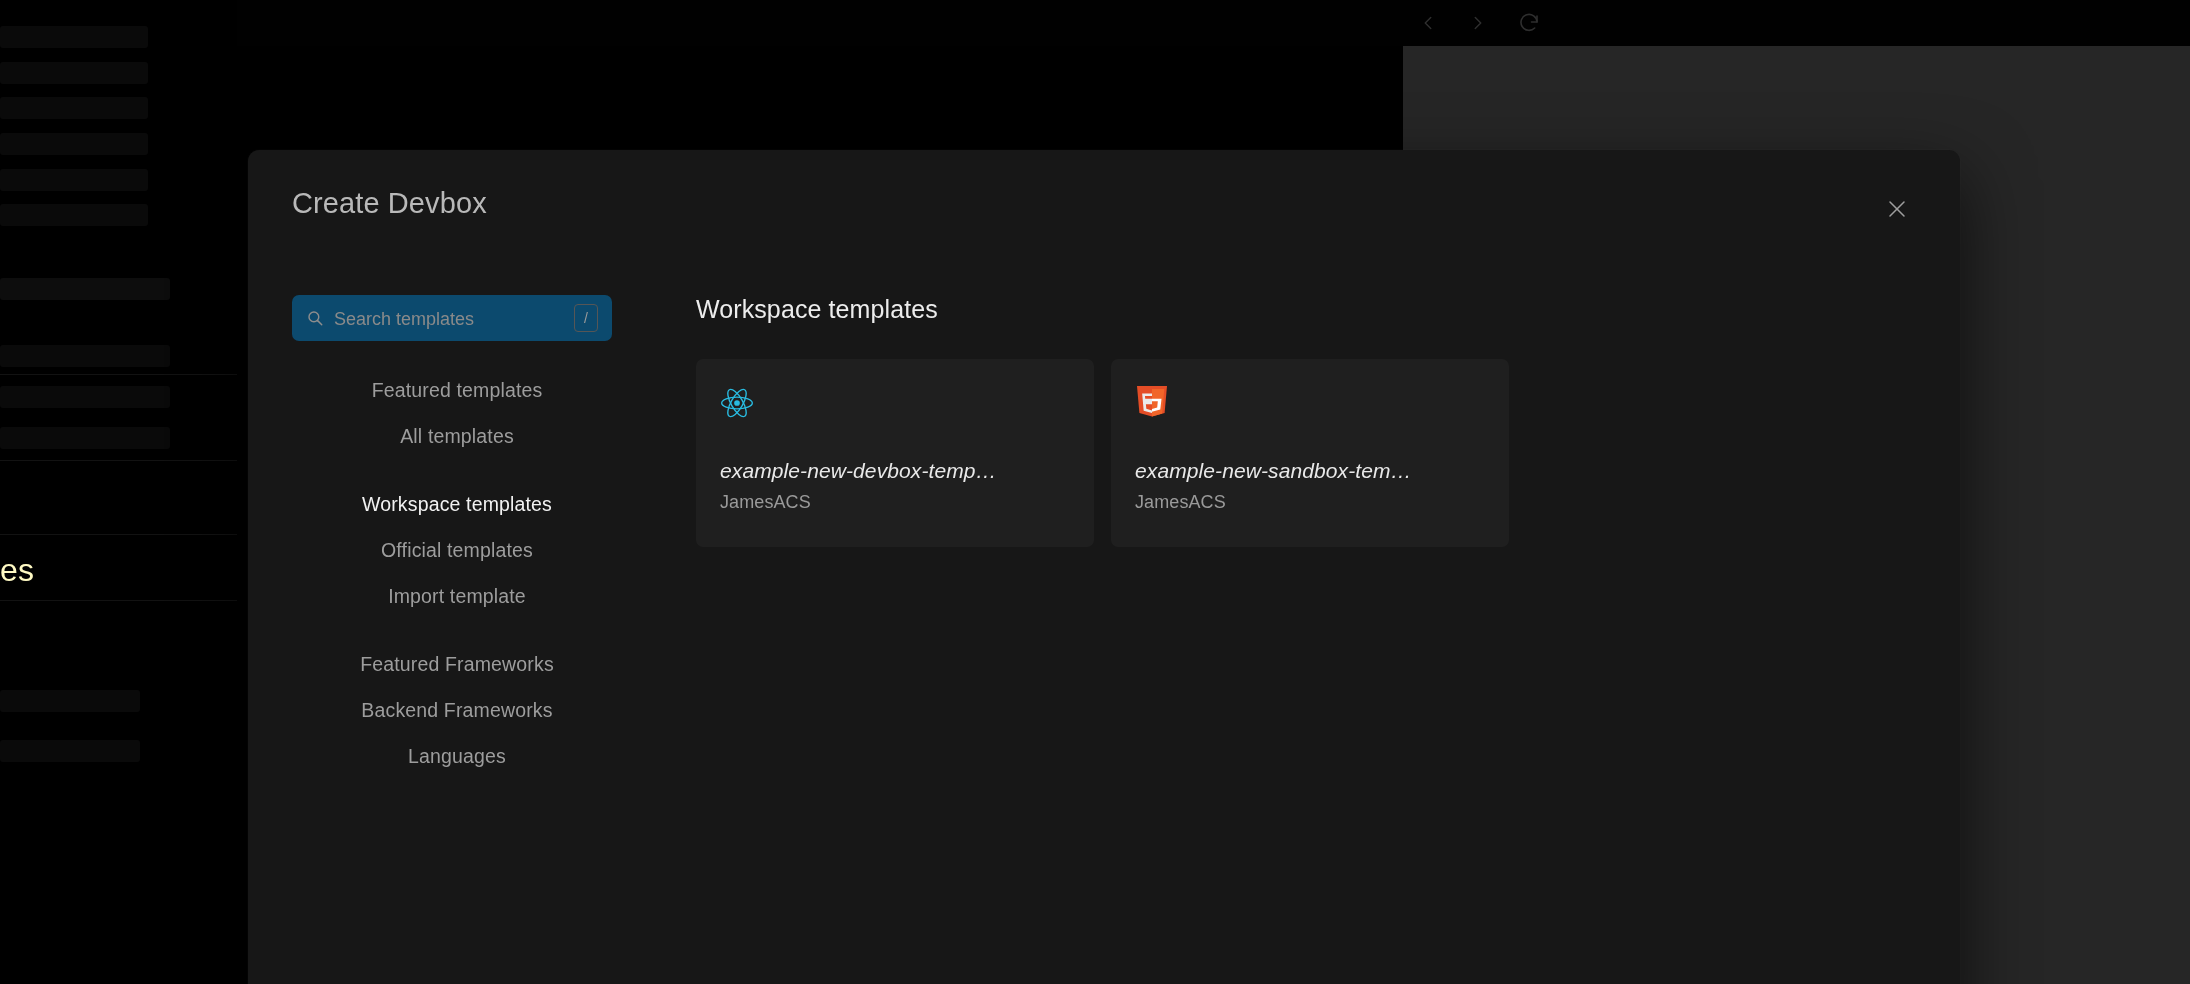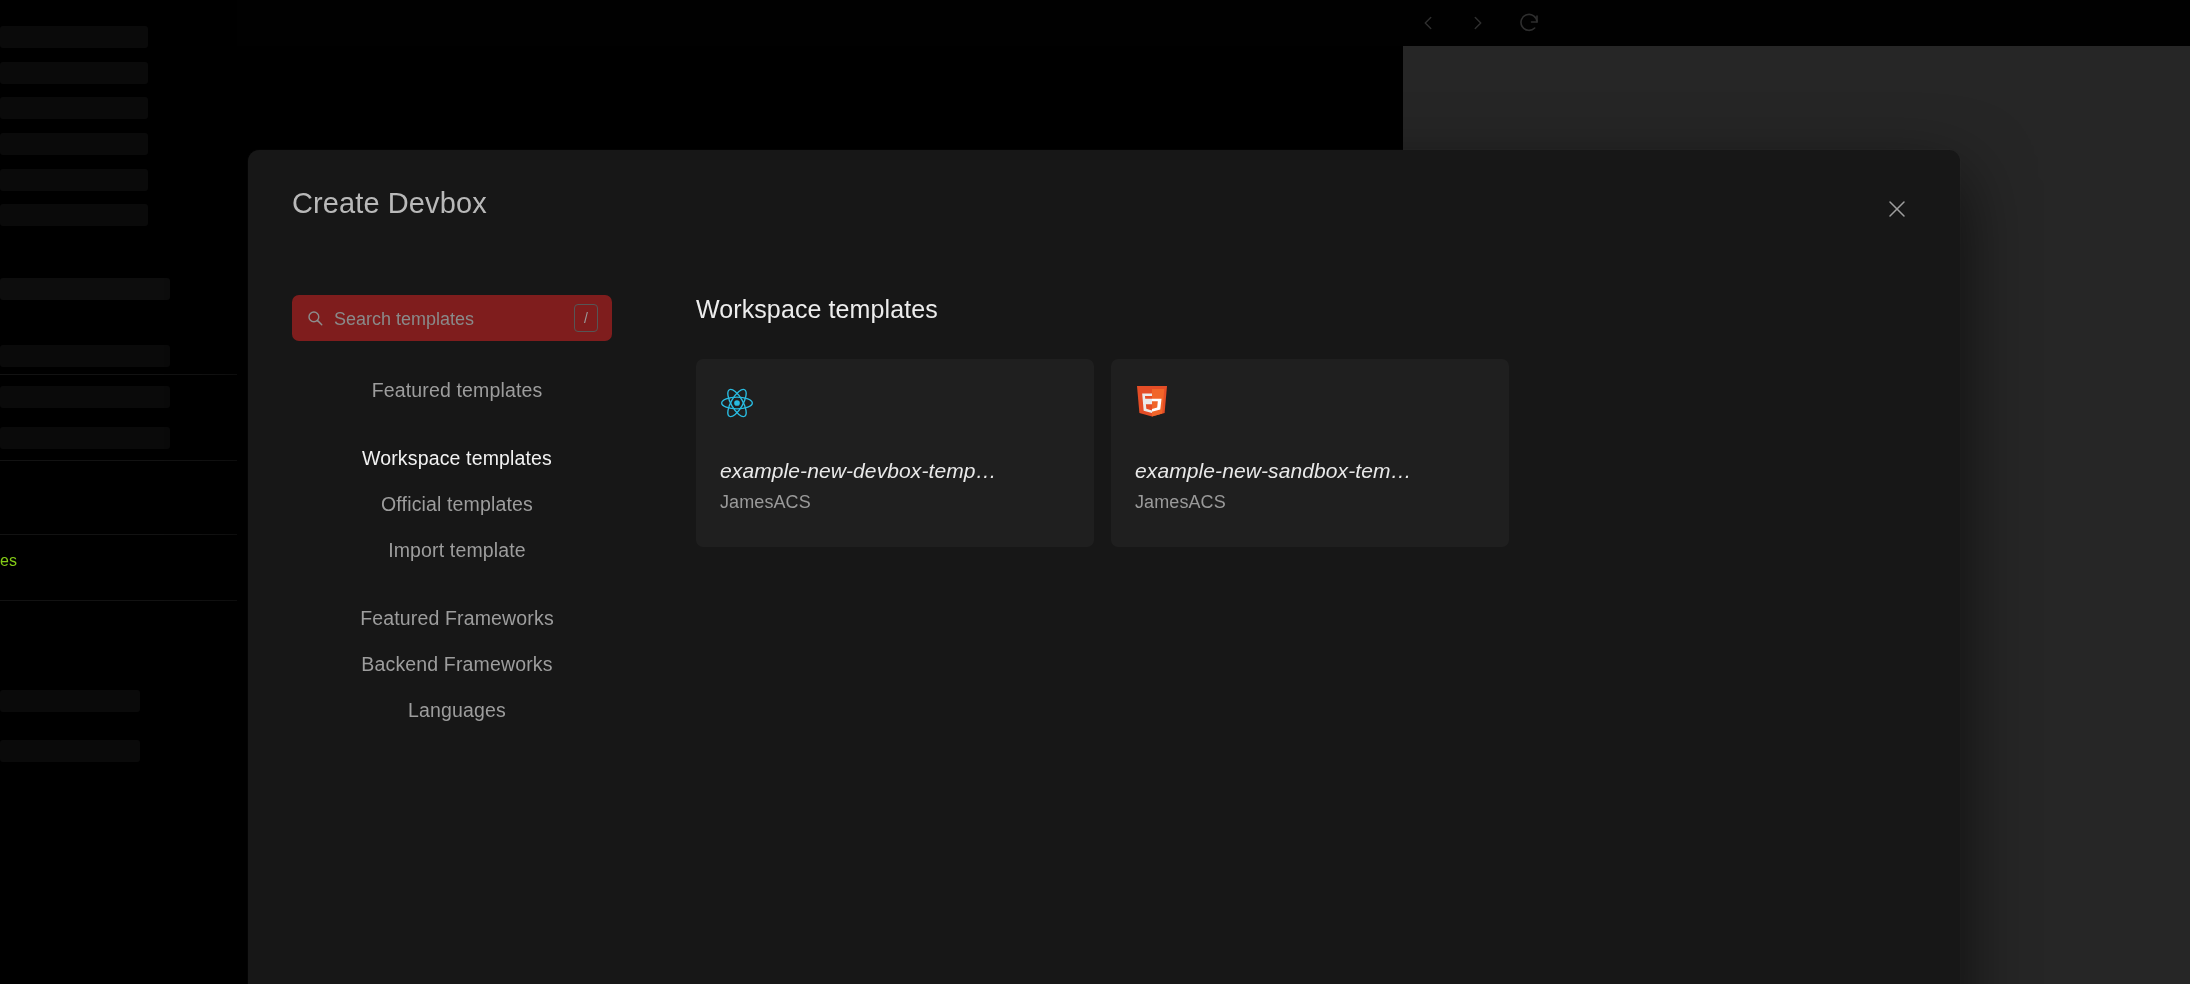--- a/index.html
+++ b/index.html
@@ -64,22 +64,22 @@
   }
   .bg-row-line {
     position: absolute;
     left: 0;
     width: 237px;
     height: 1px;
     background: #121212;
   }
   .bg-faint-text {
     position: absolute;
-    color: #84cc16;
-    font-size: 16px;
+    color: #fef9c3;
+    font-size: 32px;
     letter-spacing: 0.2px;
   }
 
   
   .nav-controls {
     position: absolute;
     top: 0;
     left: 1403px;
     height: 46px;
     display: flex;
@@ -133,21 +133,21 @@
     position: absolute;
     left: 44px;
     top: 145px;
     width: 330px;
   }
 
   .search-wrap {
     position: relative;
     width: 320px;
     height: 46px;
-    background: #7f1d1d;
+    background: #0c4a6e;
     border-radius: 7px;
     display: flex;
     align-items: center;
     cursor: text;
   }
   .search-icon {
     position: absolute;
     left: 14px;
     top: 50%;
     transform: translateY(-50%);
@@ -340,20 +340,21 @@
           </svg>
         </span>
         <input class="search-input" type="text" placeholder="Search templates" style="">
         <span class="kbd-slash">/</span>
       </div>
 
       <div class="nav-list">
 
         <div class="nav-group">
           <div class="nav-item">Featured templates</div>
+          <div class="nav-item">All templates</div>
         </div>
 
         <div class="nav-gap"></div>
 
         <div class="nav-group">
           <div class="nav-item active">Workspace templates</div>
           <div class="nav-item">Official templates</div>
           <div class="nav-item">Import template</div>
         </div>
 

